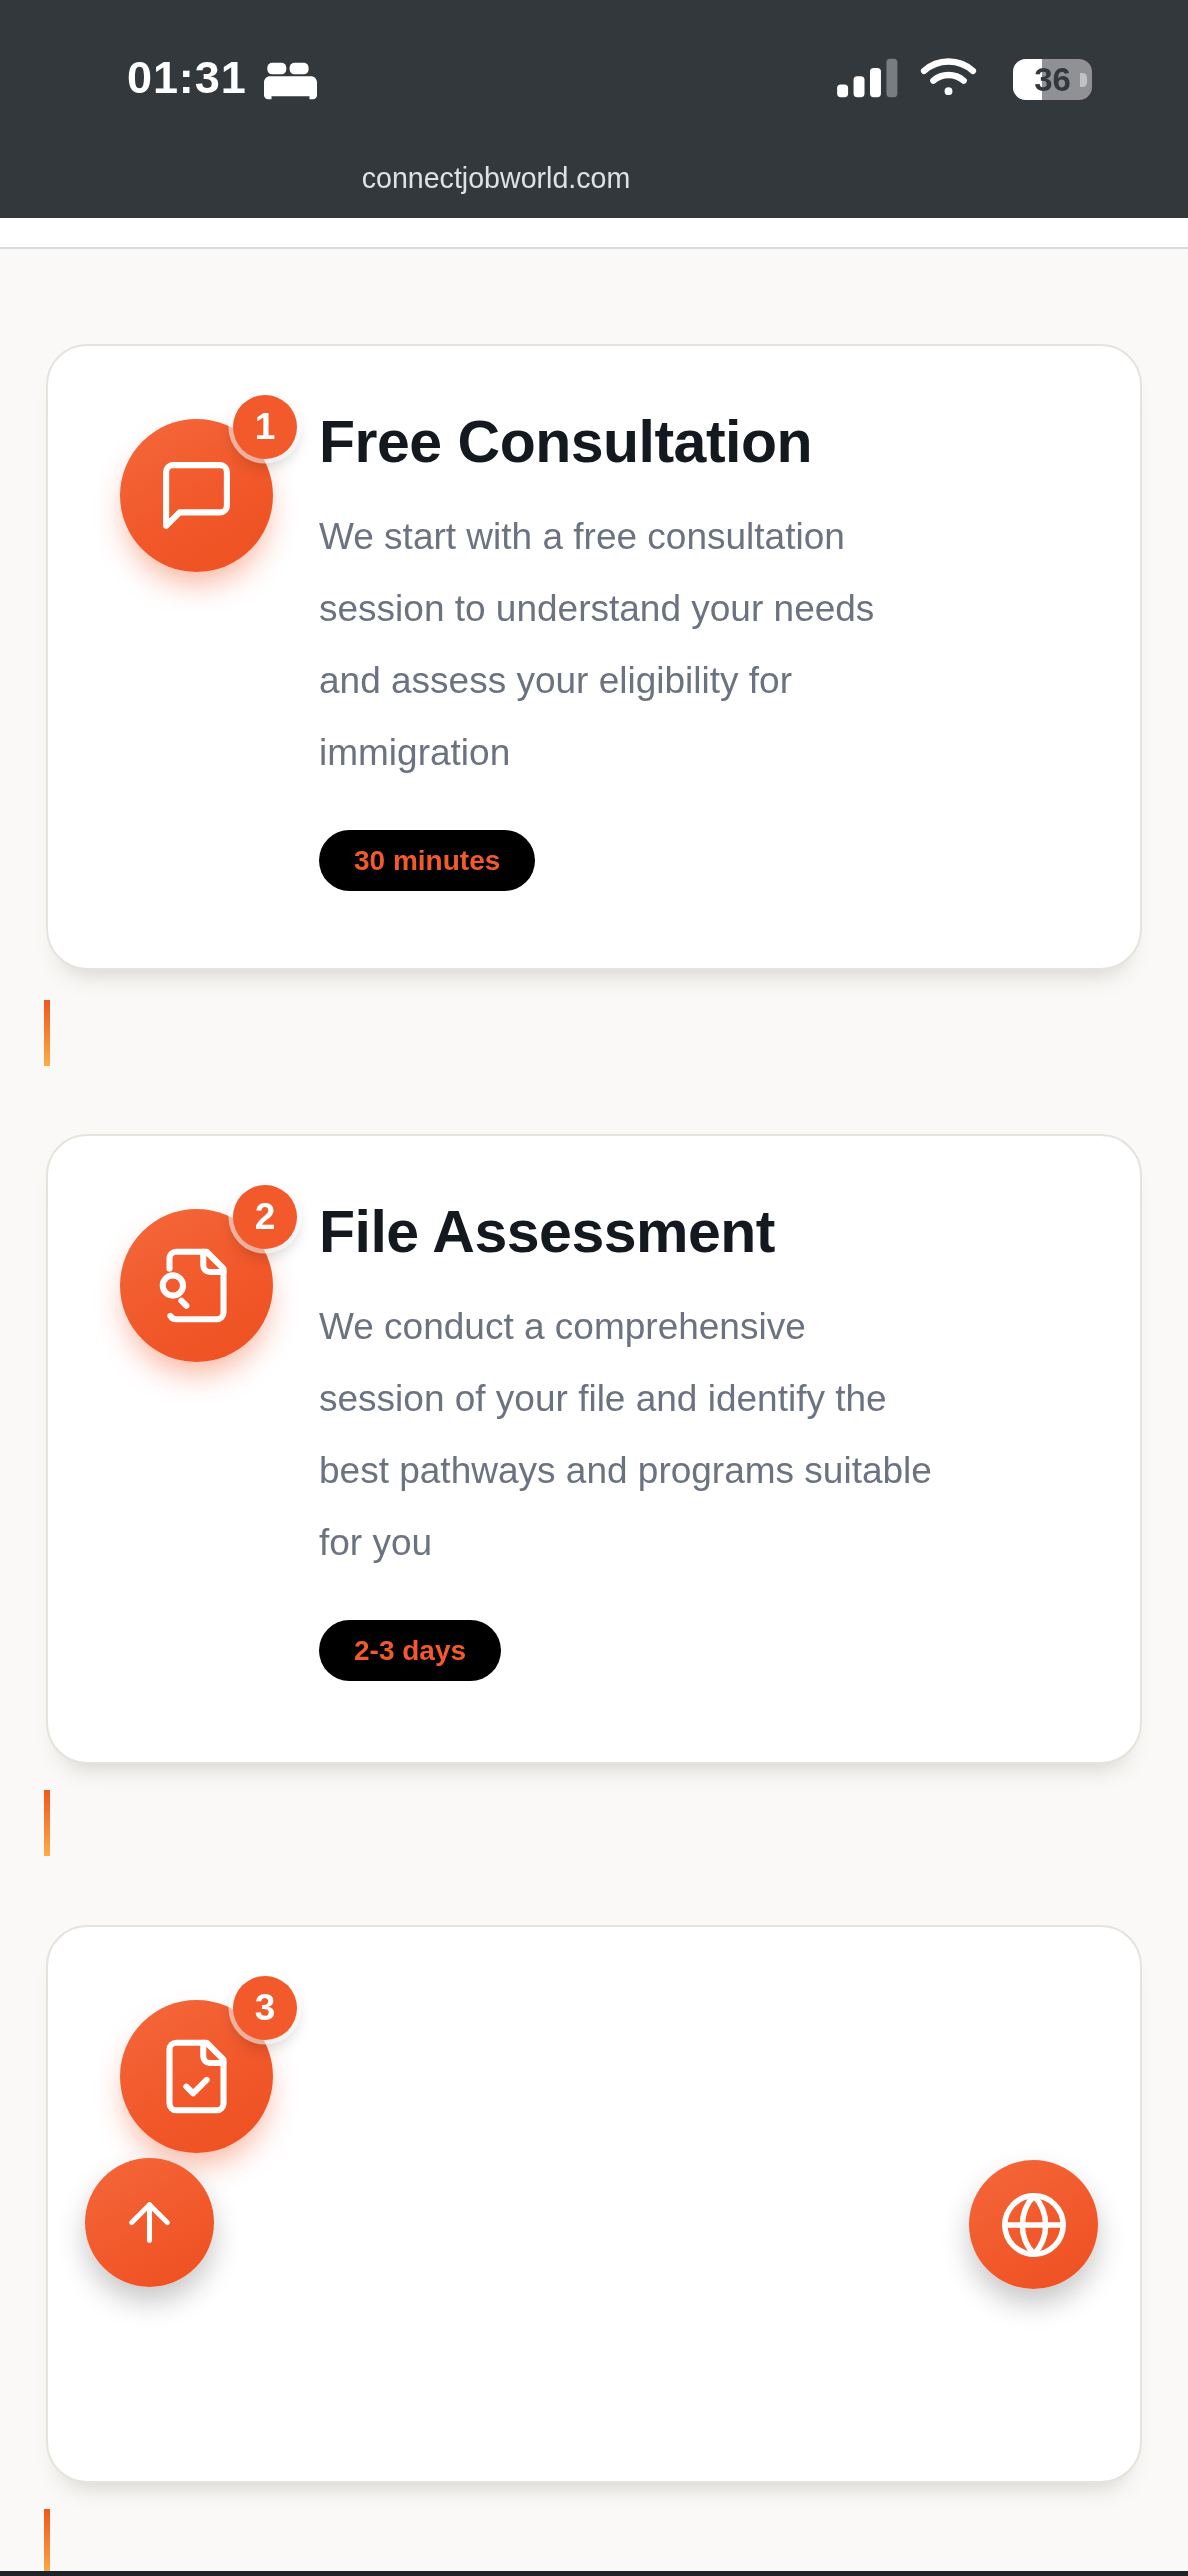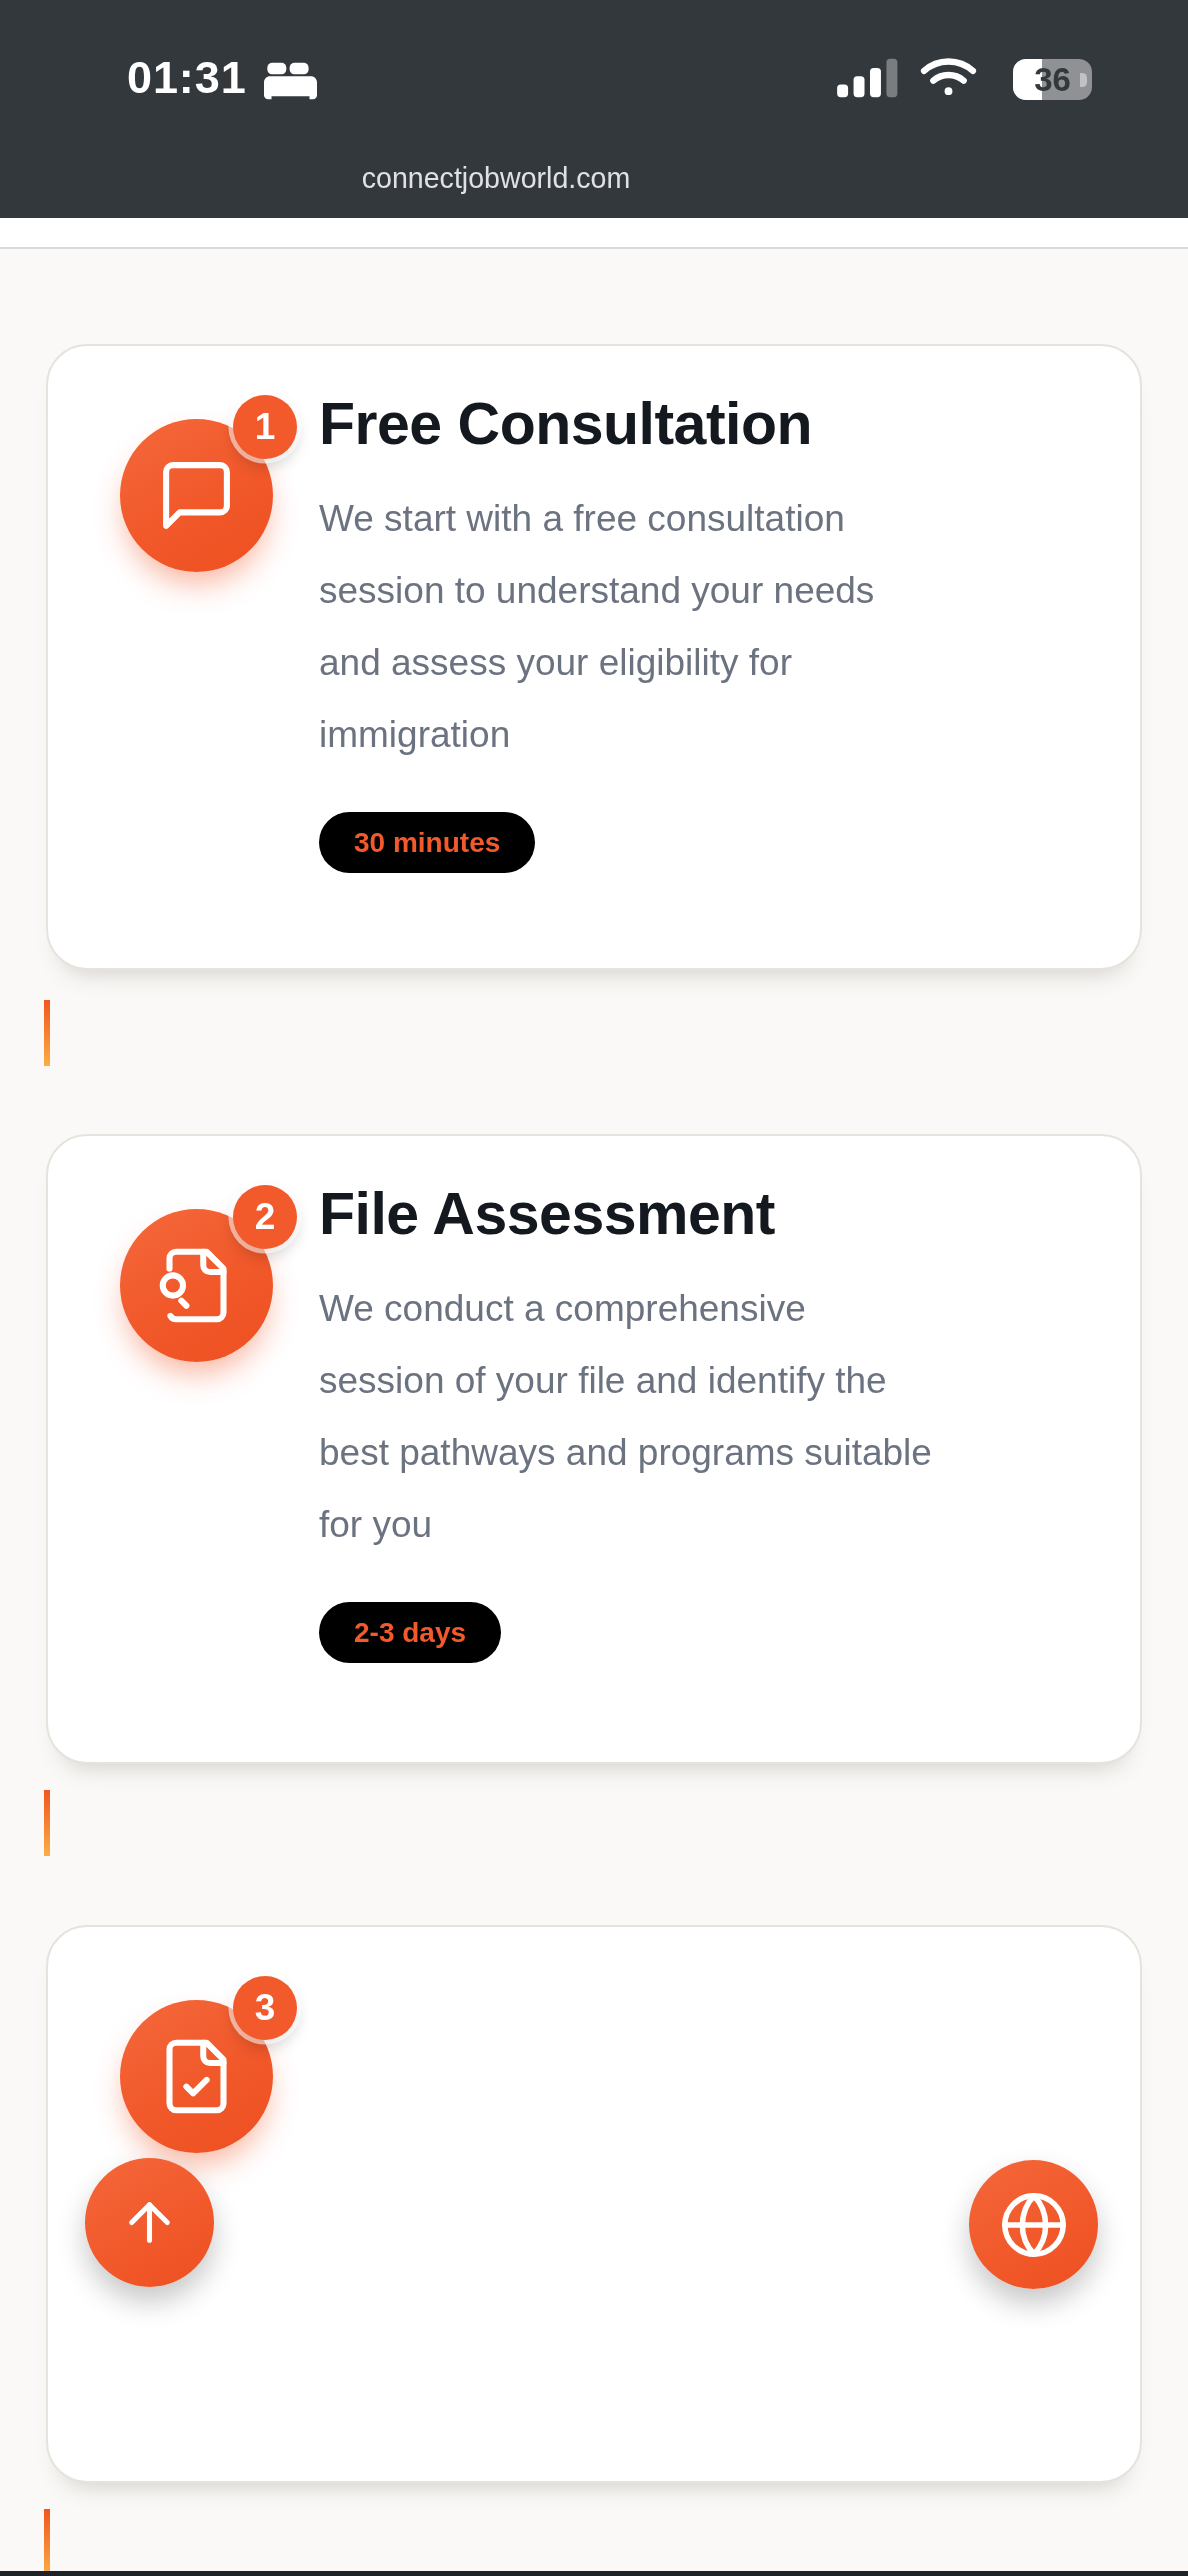--- a/index.html
+++ b/index.html
@@ -42,21 +42,21 @@
     background:linear-gradient(150deg,#F4683B 0%,#F1582A 55%,#EE5021 100%);
     box-shadow:0 16.6px 29.5px -5.5px rgba(241,88,42,0.45);
     display:flex;align-items:center;justify-content:center;
   }
   .step-badge{
     position:absolute;top:-24px;right:-24px;width:64px;height:64px;border-radius:50%;
     background:#F2592B;color:#FFFFFF;font-size:37px;font-weight:700;
     display:flex;align-items:center;justify-content:center;
     box-shadow:0 0 0 4.6px rgba(255,255,255,0.55), 0 7.4px 14.7px rgba(0,0,0,0.18);
   }
-  .card-content{margin-left:271px;margin-top:43px;padding-right:40px;}
+  .card-content{margin-left:271px;margin-top:61px;padding-right:40px;}
   .card-title{font-size:59px;line-height:70px;font-weight:700;color:#14181F;letter-spacing:-0.5px;}
   .card-desc{margin-top:24px;font-size:37px;line-height:72px;color:#6B7280;white-space:pre-line;}
   .pill{
     display:inline-block;margin-top:41px;padding:14.7px 35px;border-radius:55px;
     background:#000000;color:#F2592B;font-size:28px;font-weight:700;
   }
 
   
   .connector{position:absolute;left:44px;width:5.5px;background:linear-gradient(180deg,#F0571F 0%,#F68A34 60%,#FBAE48 100%);z-index:5;}
   .connector-1{top:1000px;height:66px;}

